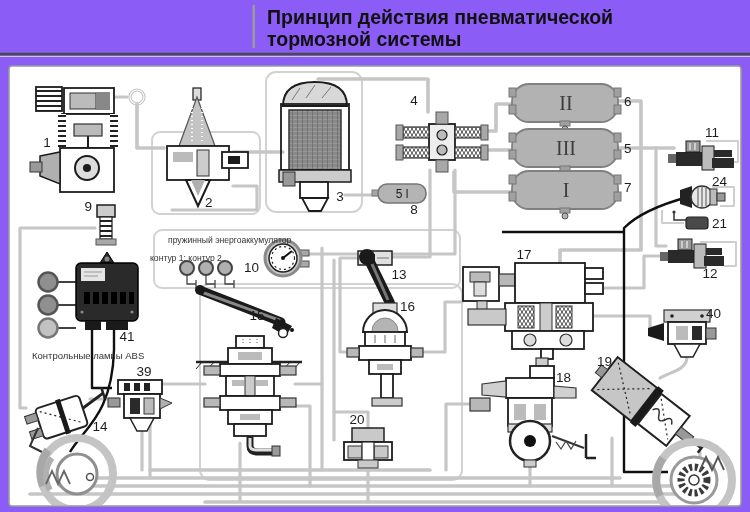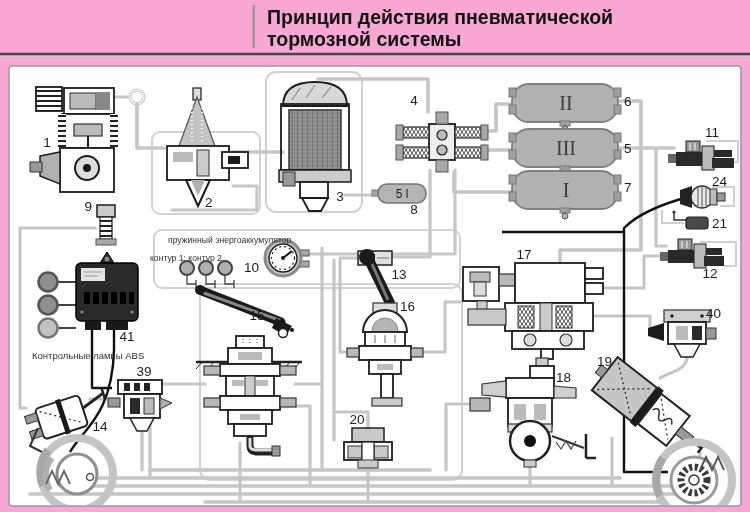--- a/index.html
+++ b/index.html
@@ -1,16 +1,16 @@
 <!DOCTYPE html>
 <html style="--pipe: #c6c6c6; --component-gray: #b4b4b4; --tank-fill: #b2b2b2; --dark: #1c1c1c; --lamp: #9b9b9b; --title-bar: #9a9a9a;"><head>
 <meta charset="utf-8">
 <style>
   html,body{margin:0;padding:0;background:#fff;}
-  .page{position:relative;width:750px;height:512px;background:#f9a8d4;overflow:hidden;
+  .page{position:relative;width:750px;height:512px;background:#8b5cf6;overflow:hidden;
         font-family:"Liberation Sans",sans-serif;}
   svg{position:absolute;top:0;left:0;}
   .title-txt{font:bold 19.5px "Liberation Sans",sans-serif;fill:#111;}
   .lbl{font:13.5px "Liberation Sans",sans-serif;fill:#1d1d1d;}
   .small{font:8.6px "Liberation Sans",sans-serif;fill:#333;}
   .vol{font:12px "Liberation Sans",sans-serif;fill:#1d1d1d;}
   .roman{font:20px "Liberation Serif",serif;fill:#3c3c3c;}
   .po{fill:none;stroke:var(--pipe,#c6c6c6);stroke-width:3.2;stroke-linejoin:round;stroke-linecap:round;}
   .pi{fill:none;stroke:#ffffff;stroke-width:1.1;stroke-linejoin:round;stroke-linecap:round;pointer-events:none;}
   .pth{fill:none;stroke:#cfcfcf;stroke-width:2;stroke-linejoin:round;}

